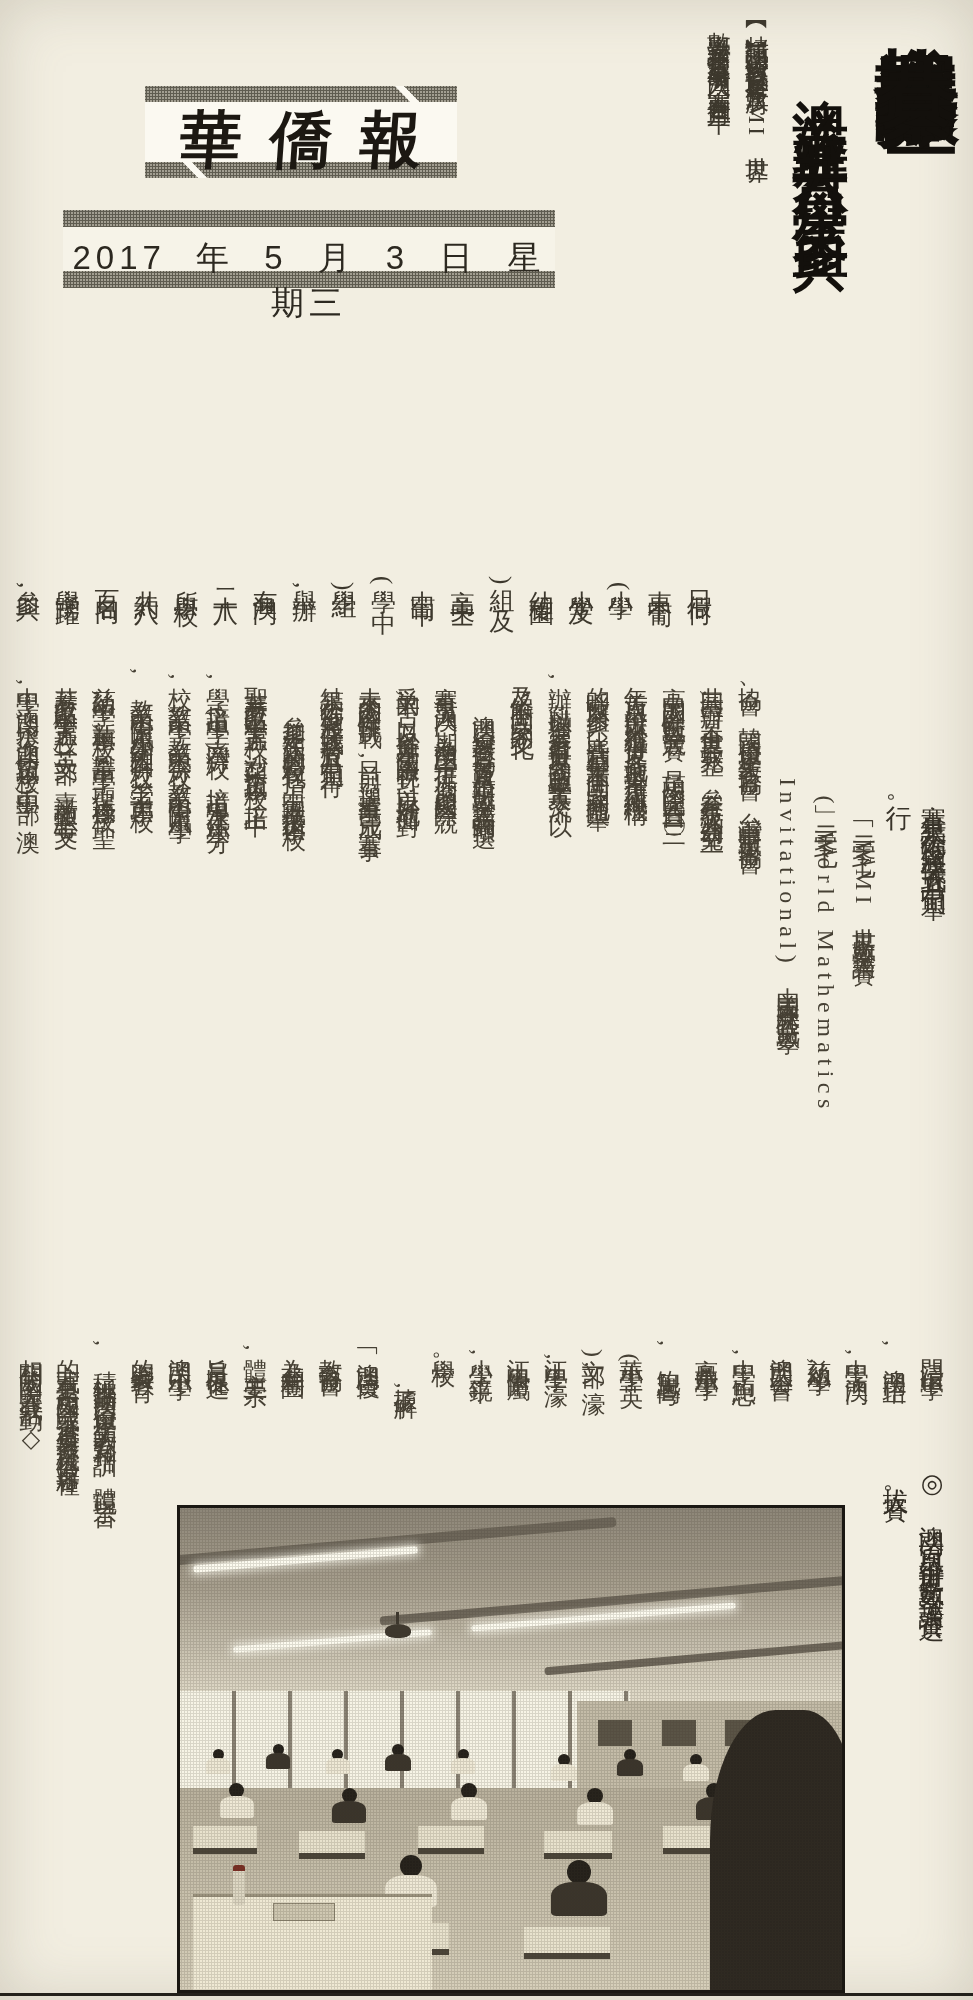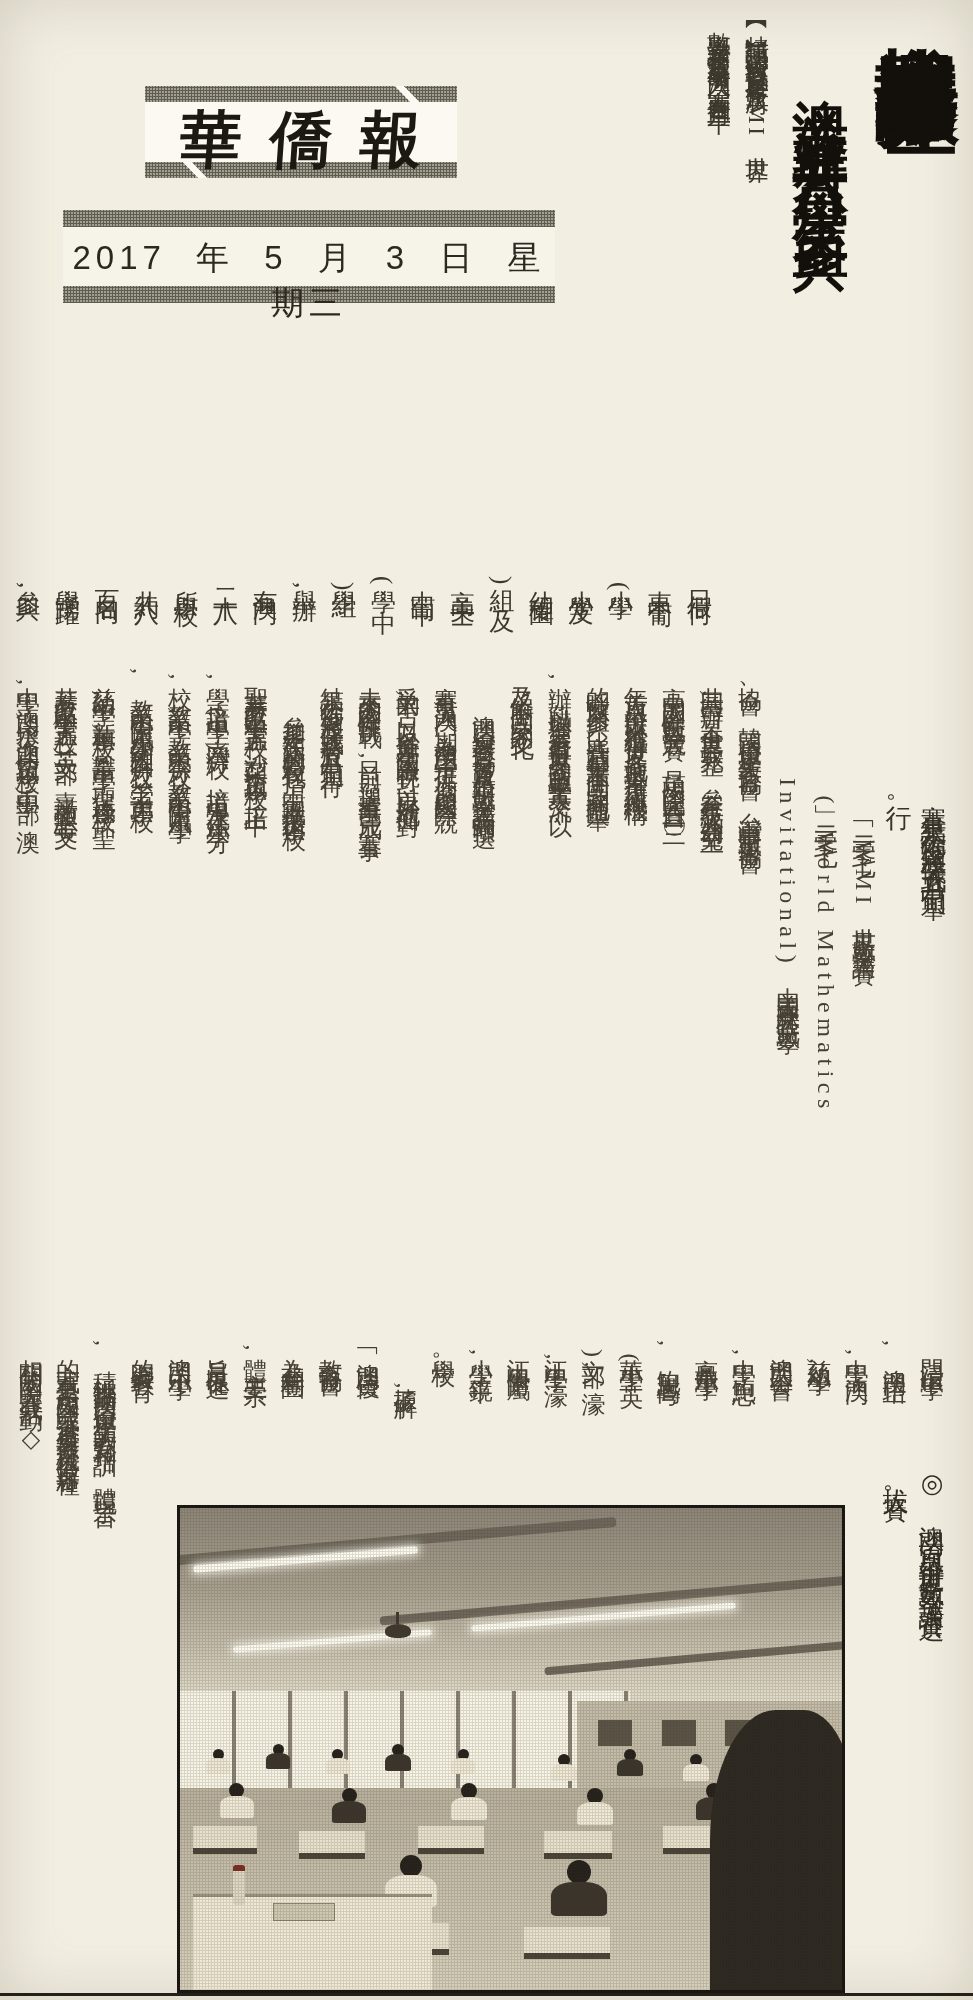--- a/index.html
+++ b/index.html
@@ -36,21 +36,21 @@
   #masthead{position:absolute;left:145px;top:86px;width:312px;height:92px;background:#fbf9f1;}
   .htone{background:#a39f92;background-image:radial-gradient(#5f5c50 1px,transparent 1.4px);background-size:3px 3px;}
   #masthead .bar-top{position:absolute;left:0;top:0;width:100%;height:16px;
      clip-path:polygon(0 0,100% 0,100% 100%,88% 100%,83% 0,80% 0,85% 100%,0 100%);}
   #masthead .bar-bottom{position:absolute;left:0;bottom:0;width:100%;height:16px;
      clip-path:polygon(0 0,12% 0,17% 100%,20% 100%,15% 0,100% 0,100% 100%,0 100%);}
   #masthead-logo{position:absolute;left:0;top:12px;width:100%;text-align:center;font-size:62px;
      font-weight:900;color:#1c1812;letter-spacing:28px;text-indent:28px;transform:skewX(-4deg);
      font-family:"DejaVu Serif","Liberation Serif",serif;}
   
-  #date-banner{position:absolute;left:63px;top:210px;width:492px;height:93px;background:#f6f3e8;}
+  #date-banner{position:absolute;left:63px;top:210px;width:492px;height:78px;background:#f6f3e8;}
   #date-banner .bar{position:absolute;left:0;width:100%;height:17px;}
   #date-banner .bar.b1{top:0;}
   #date-banner .bar.b2{bottom:0;}
   #date-text{position:absolute;left:0;top:26px;width:100%;text-align:center;font-size:33px;color:#2c2820;
      font-family:"Liberation Sans","DejaVu Sans",sans-serif;letter-spacing:5px;word-spacing:16px;}
   
   #photo{position:absolute;left:177px;top:1505px;width:668px;height:488px;background:#c9c2b0;
      border:3px solid #1a1712;box-sizing:border-box;overflow:hidden;}
   #photo .ceiling{position:absolute;left:0;top:0;width:100%;height:40%;
      background:linear-gradient(180deg,#8d8678 0%,#a79f8e 40%,#e3ddcb 100%);}

